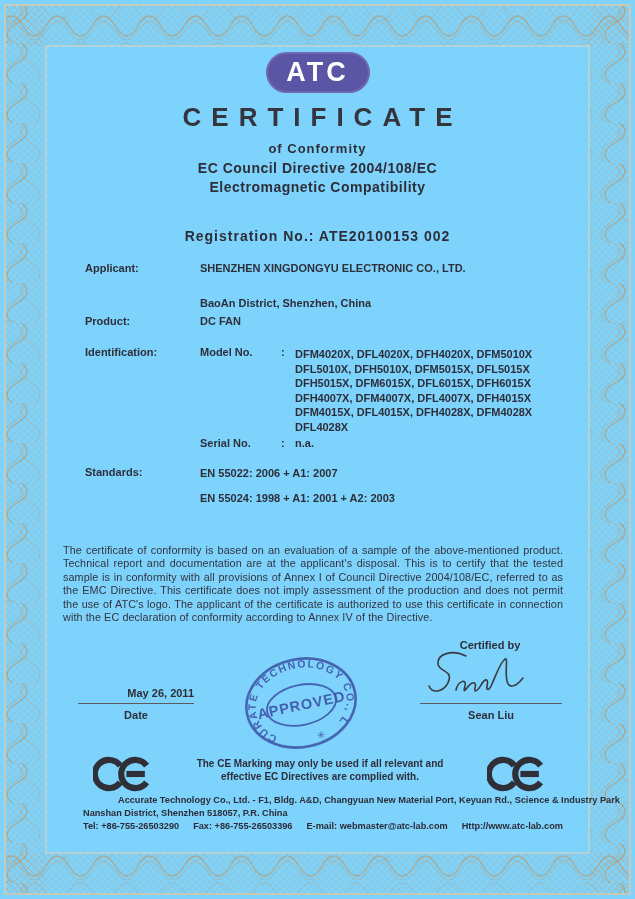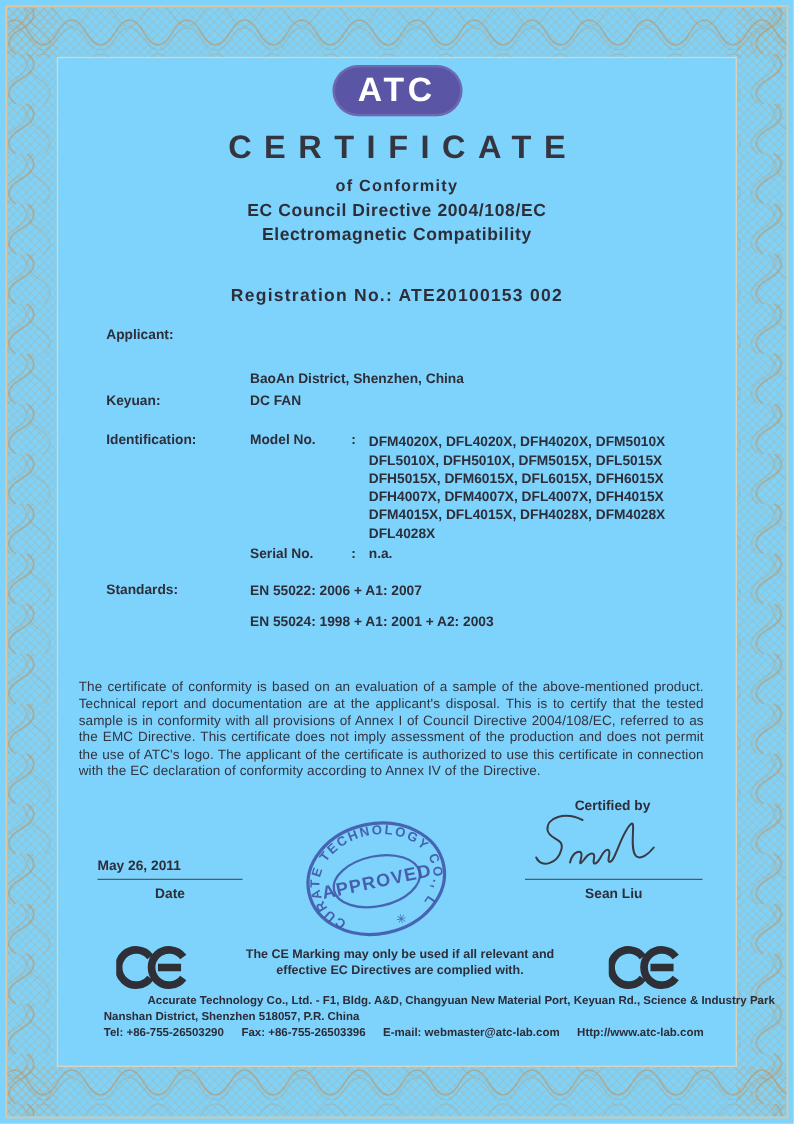--- a/index.html
+++ b/index.html
@@ -36,21 +36,21 @@
   
   .body-par{
     top:544px; left:63px; width:500px;
     font-size:10.8px; line-height:13.4px; font-weight:500;
     text-align:justify; color:#33333f; letter-spacing:.1px;
   }
   
   .certified-by{top:639px; left:430px; width:120px; text-align:center; font-size:11px; font-weight:700;}
   .sig-line{top:703px; height:0; border-top:1.5px solid #5a5a60;}
   .date-line{left:78px; width:116px;}
-  .date-value{top:687px; left:78px; width:116px; text-align:left; font-size:11px; font-weight:700;}
+  .date-value{top:687px; left:78px; width:116px; text-align:right; font-size:11px; font-weight:700;}
   .date-label{top:709px; left:78px; width:116px; text-align:center; font-size:11px; font-weight:700;}
   .name-line{left:420px; width:142px;}
   .signer-name{top:709px; left:420px; width:142px; text-align:center; font-size:11px; font-weight:700;}
   .signature-svg{top:648px; left:422px;}
   .stamp{top:650px; left:240px; transform:rotate(-12deg);}
   
   .ce-left{top:753px; left:93px;}
   .ce-right{top:753px; left:487px;}
   .ce-notice{top:757px; left:173px; width:294px; text-align:center; font-size:10px; line-height:13px; font-weight:700;}
   
@@ -99,23 +99,24 @@
   <div class="abs logo-pill">
     <span>ATC</span>
   </div>
   <div class="abs ctr title">CERTIFICATE</div>
   <div class="abs ctr subtitle">of Conformity</div>
   <div class="abs ctr directive1">EC Council Directive 2004/108/EC</div>
   <div class="abs ctr directive2">Electromagnetic Compatibility</div>
   <div class="abs ctr registration">Registration No.: ATE20100153 002</div>
 
   <div class="abs f lbl" style="top:262px">Applicant:</div>
+  <div class="abs f val" style="top:262px">SHENZHEN XINGDONGYU ELECTRONIC CO., LTD.</div>
   <div class="abs f val" style="top:297px">BaoAn District, Shenzhen, China</div>
 
-  <div class="abs f lbl" style="top:315px">Keyuan:</div>
+  <div class="abs f lbl" style="top:315px">Product:</div>
   <div class="abs f val" style="top:315px">DC FAN</div>
 
   <div class="abs f lbl" style="top:346px">Identification:</div>
   <div class="abs f val" style="top:346px">Model No.</div>
   <div class="abs f col2" style="top:346px">:</div>
   <div class="abs f col3 models" style="top:347px">
     <div>DFM4020X, DFL4020X, DFH4020X, DFM5010X</div>
     <div>DFL5010X, DFH5010X, DFM5015X, DFL5015X</div>
     <div>DFH5015X, DFM6015X, DFL6015X, DFH6015X</div>
     <div>DFH4007X, DFM4007X, DFL4007X, DFH4015X</div>

